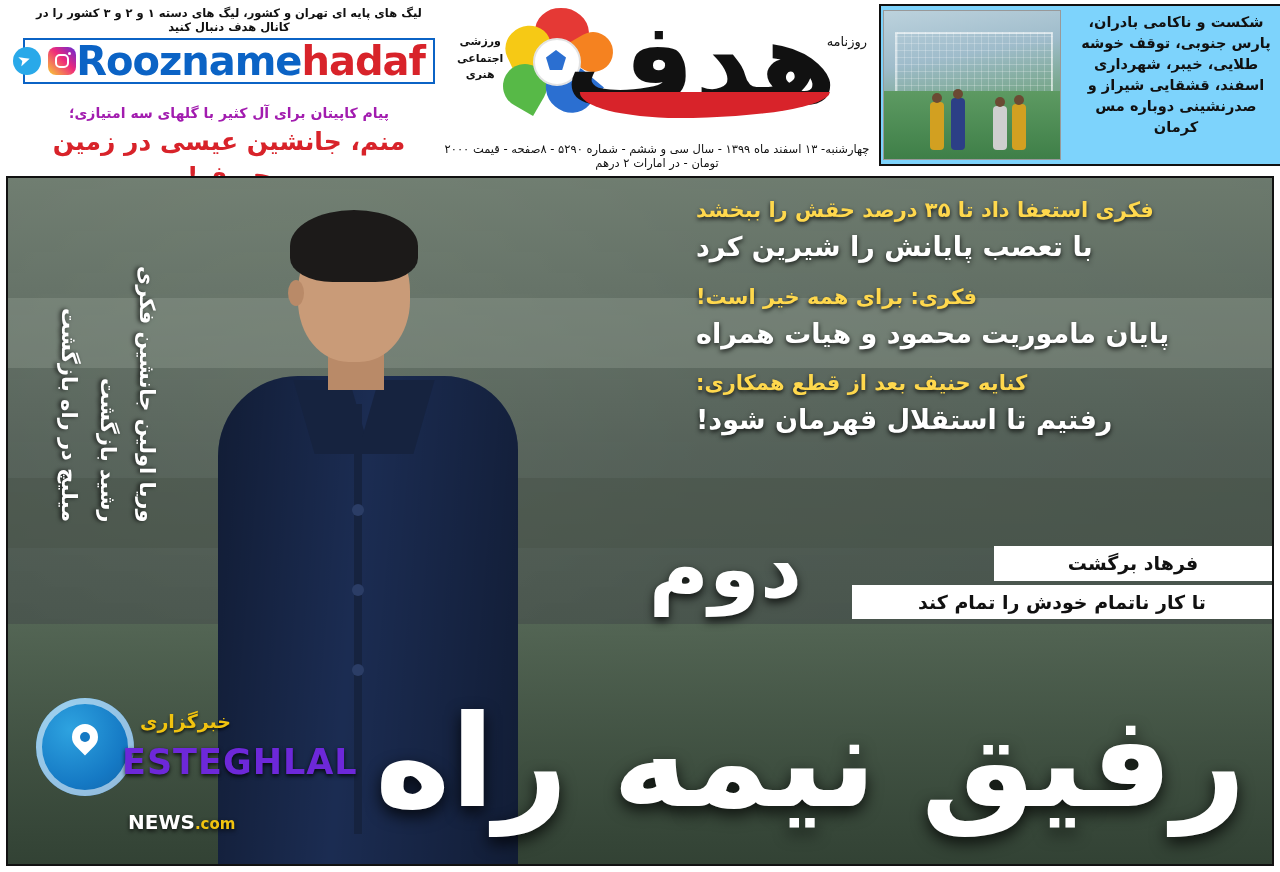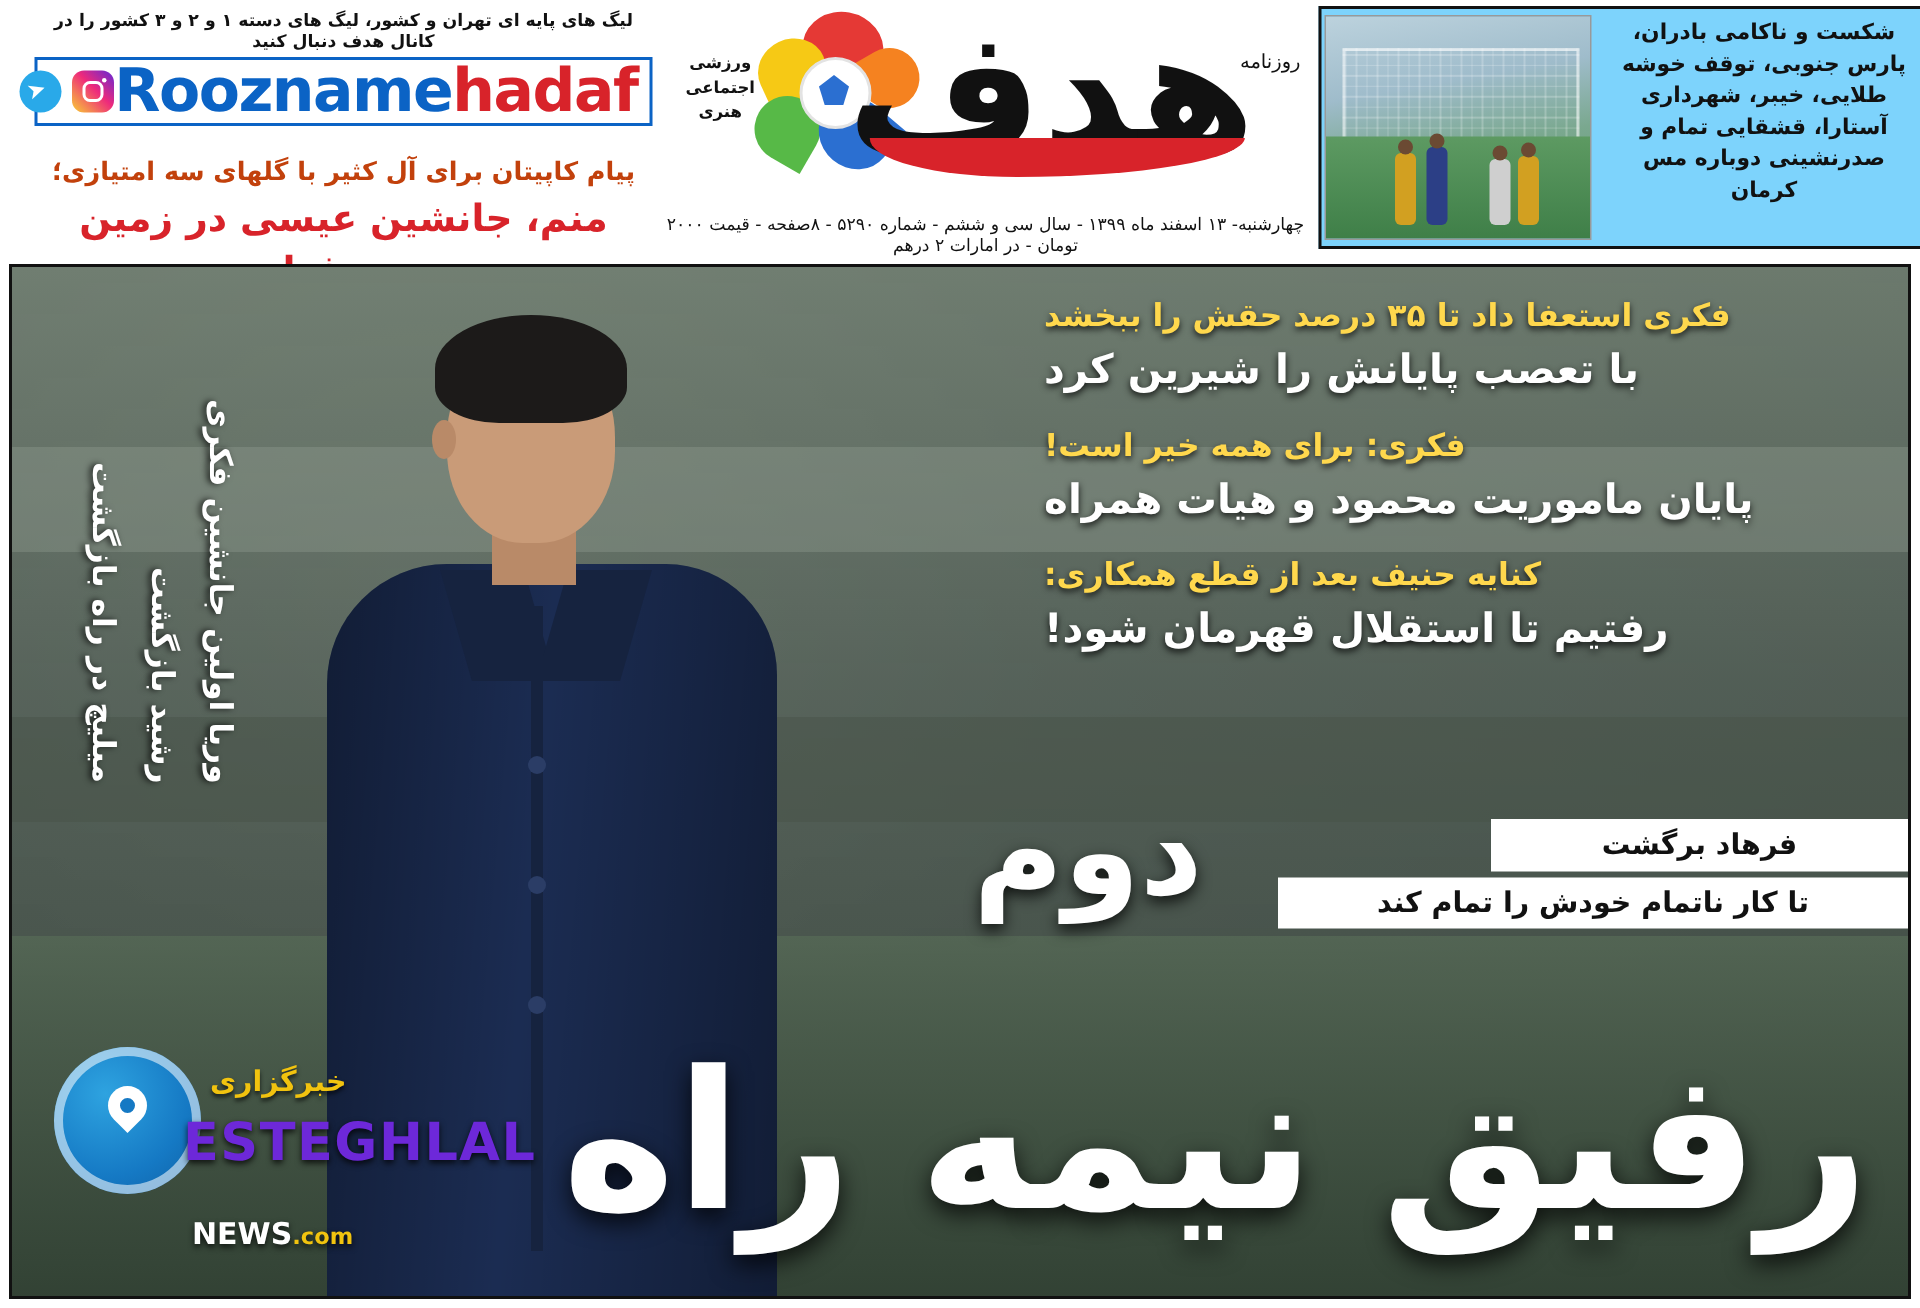--- a/index.html
+++ b/index.html
@@ -259,23 +259,23 @@
     color: #fff;
     font-size: 15px;
     transform: rotate(-18deg);
   }
   .captain-msg {
     margin-top: 8px;
     text-align: center;
     line-height: 1.35;
   }
   .captain-msg .l1 {
-    font-size: 17px;
-    font-weight: bold;
-    color: #c2410c;
+    font-size: 14px;
+    font-weight: bold;
+    color: #a21caf;
     margin-top: 20px;
   }
   .captain-msg .l2 {
     font-size: 25px;
     font-weight: bold;
     color: #d8232a;
     margin-top: 2px;
   }
 
   
@@ -587,21 +587,21 @@
         <div class="rooznameh-tag">روزنامه</div>
       </div>
       <div class="issue-line">چهارشنبه- ۱۳ اسفند ماه ۱۳۹۹ -  سال سی و ششم  -  شماره ۵۲۹۰  - ۸صفحه - قیمت ۲۰۰۰ تومان -  در امارات ۲ درهم</div>
     </div>
 
     <div class="mast-left-box">
       <div class="mast-left-text">
         <div>شکست و ناکامی بادران،</div>
         <div>پارس جنوبی، توقف خوشه</div>
         <div>طلایی، خیبر، شهرداری</div>
-        <div>آستارا، قشقایی تمام و</div>
+        <div>اسفند، قشقایی شیراز و</div>
         <div>صدرنشینی دوباره مس کرمان</div>
       </div>
       <div class="mast-left-photo">
         <div class="goalnet"></div>
         <div class="pitch"></div>
         <div class="player p1"></div>
         <div class="player p2"></div>
         <div class="player p3"></div>
         <div class="player p4"></div>
       </div>

